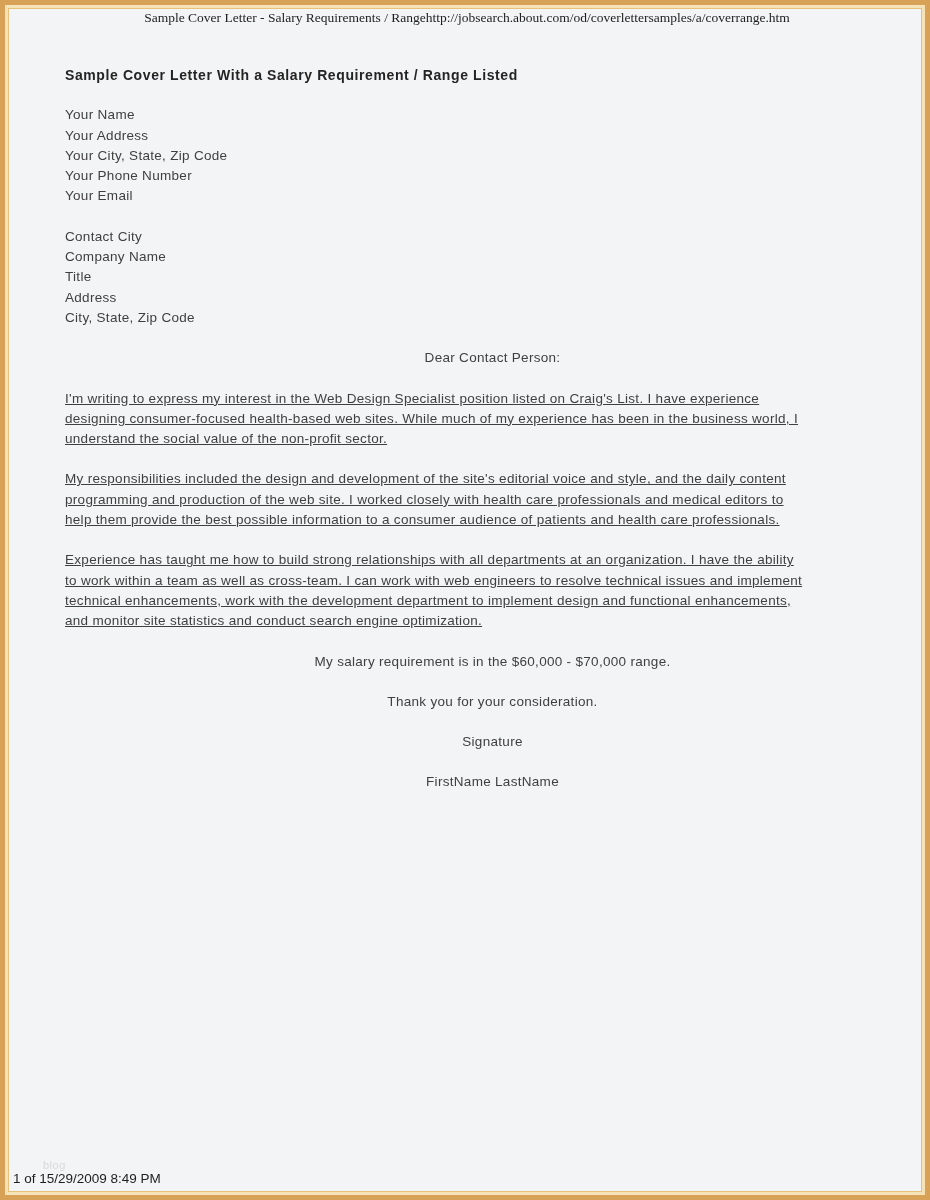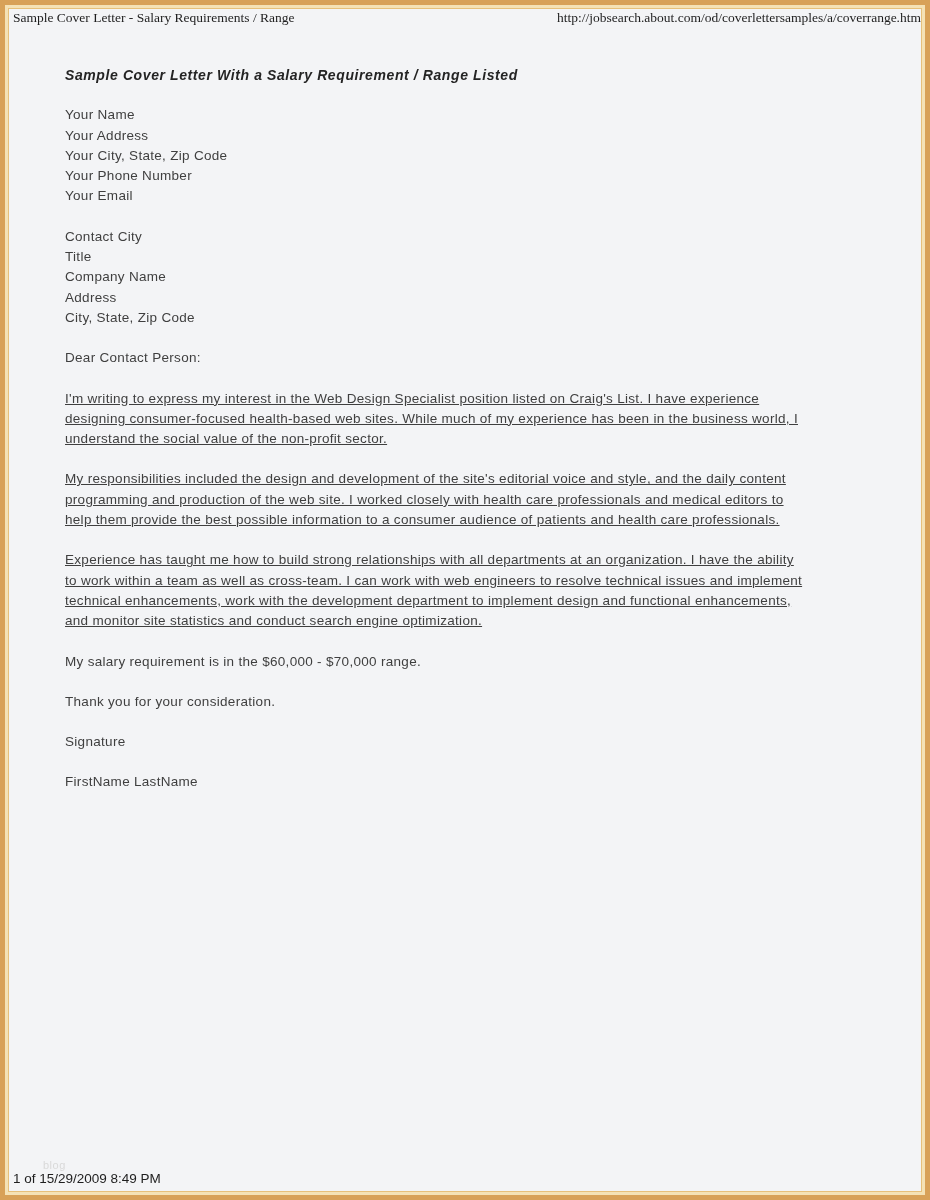--- a/index.html
+++ b/index.html
@@ -17,21 +17,21 @@
       background: #f3f4f6;
       border: 5px solid #d8a158;
       box-shadow: inset 0 0 0 3px #f5e2b6, inset 0 0 0 4px #e7c07a;
       overflow: hidden;
     }
     
     .print-header {
       position: absolute;
       top: 5px; left: 8px; right: 4px;
       display: flex;
-      justify-content: space-between;
+      justify-content: center;
       align-items: baseline;
       font-family: "Liberation Serif", serif;
       font-size: 13.5px;
       color: #1e1e1e;
     }
     .print-header .url { text-align: right; white-space: nowrap; }
     
     .print-footer {
       position: absolute;
       bottom: 9px; left: 8px; right: 7px;
@@ -61,26 +61,25 @@
       line-height: 20.3px;
       letter-spacing: 0.3px;
     }
     .letter-heading {
       font-size: 14px;
       font-weight: bold;
       color: #242424;
       letter-spacing: 0.6px;
       margin: 0 0 20px 0;
       line-height: 20.3px;
-      font-style: italic;
     }
     .block { margin: 0 0 20px 0; }
     .block .line { white-space: nowrap; }
     .para { margin: 0 0 20px 0; white-space: pre-line; text-decoration: underline; }
-    .single { margin: 0 0 20px 0; }
+    .single { margin: 0 0 20px 0; text-align: center; }
     .last { margin-bottom: 0; }
   </style>
 </head>
 <body>
 
 <div class="page">
 
   <div class="print-header">
     <span class="title">Sample Cover Letter - Salary Requirements / Range</span>
     <span class="url">http://jobsearch.about.com/od/coverlettersamples/a/coverrange.htm</span>
@@ -92,22 +91,22 @@
     <div class="block">
       <div class="line">Your Name</div>
       <div class="line">Your Address</div>
       <div class="line">Your City, State, Zip Code</div>
       <div class="line">Your Phone Number</div>
       <div class="line">Your Email</div>
     </div>
 
     <div class="block">
       <div class="line">Contact City</div>
+      <div class="line">Company Name</div>
       <div class="line">Title</div>
-      <div class="line">Company Name</div>
       <div class="line">Address</div>
       <div class="line">City, State, Zip Code</div>
     </div>
 
     <div class="single">Dear Contact Person:</div>
 
     <div class="para">I'm writing to express my interest in the Web Design Specialist position listed on Craig's List. I have experience
 designing consumer-focused health-based web sites. While much of my experience has been in the business world, I
 understand the social value of the non-profit sector.</div>
     <div class="para">My responsibilities included the design and development of the site's editorial voice and style, and the daily content

